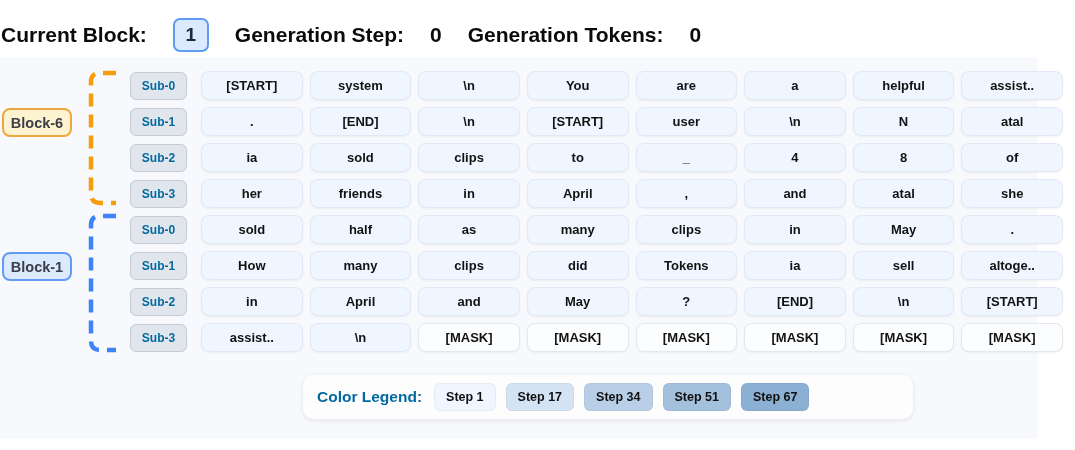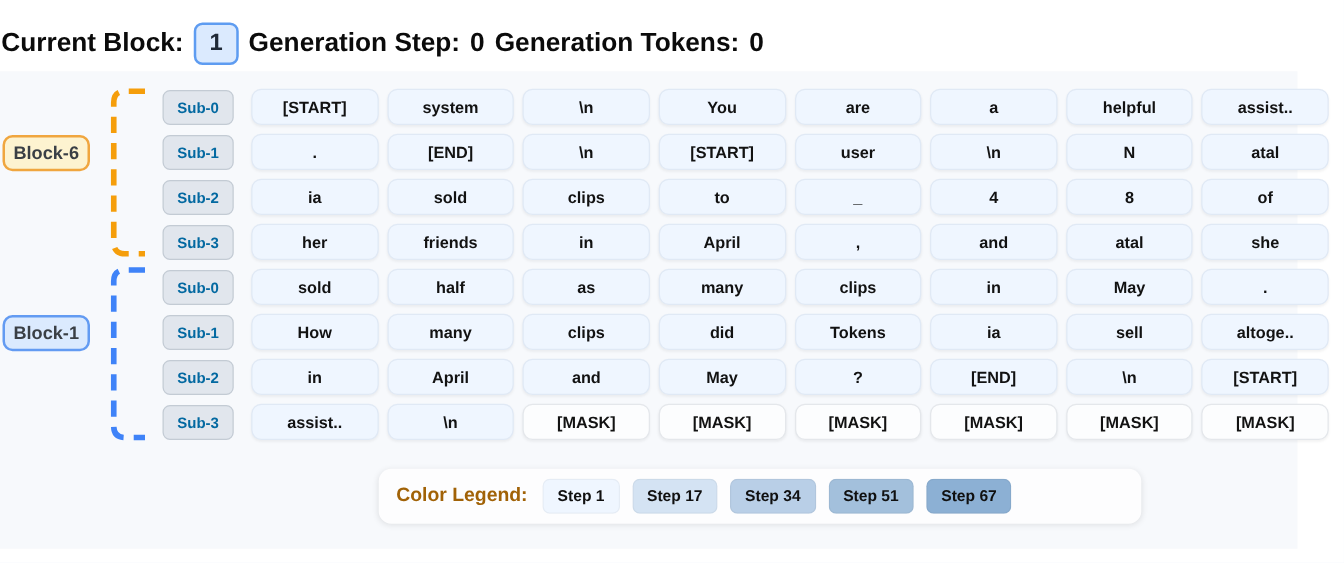--- a/index.html
+++ b/index.html
@@ -9,21 +9,21 @@
     position:relative;
   }
   .stage{position:absolute;inset:0;}
   .panel{
     position:absolute;left:0;top:57px;width:1038px;height:382px;
     background:#f7f9fc;
   }
   
   .header{
     position:absolute;left:1px;top:18px;height:34px;
-    display:flex;align-items:center;gap:8px;
+    display:flex;align-items:center;gap:26px;
     font-size:21px;font-weight:bold;color:#0b0b0b;white-space:nowrap;
   }
   .block-badge{
     display:inline-flex;align-items:center;justify-content:center;
     min-width:14px;padding:2px 9px;height:26px;
     background:#dbeafe;border:2px solid #5e9cf1;border-radius:7px;
     font-size:19px;color:#1f2937;
   }
   
   .block-label{
@@ -56,21 +56,21 @@
     overflow:hidden;white-space:nowrap;
   }
   .token-cell.masked{background:#fcfdfe;border:1px solid #e4e7eb;}
   
   .legend{
     position:absolute;left:303px;top:375px;width:610px;height:44px;box-sizing:border-box;
     background:#fdfdfe;border-radius:10px;
     box-shadow:0 1px 5px rgba(0,0,0,0.10);
     display:flex;align-items:center;gap:10px;padding-left:14px;
   }
-  .legend-title{font-size:15.5px;font-weight:bold;color:#a16207;margin-right:2px;}
+  .legend-title{font-size:15.5px;font-weight:bold;color:#0369a1;margin-right:2px;}
   .legend-badge{
     display:inline-flex;align-items:center;justify-content:center;
     padding:6px 11px;border-radius:6px;border:1px solid rgba(0,0,0,0.04);
     font-size:12.5px;font-weight:bold;color:#101010;white-space:nowrap;
   }
 </style>
 </head>
 <body>
 
 <div class="stage">

